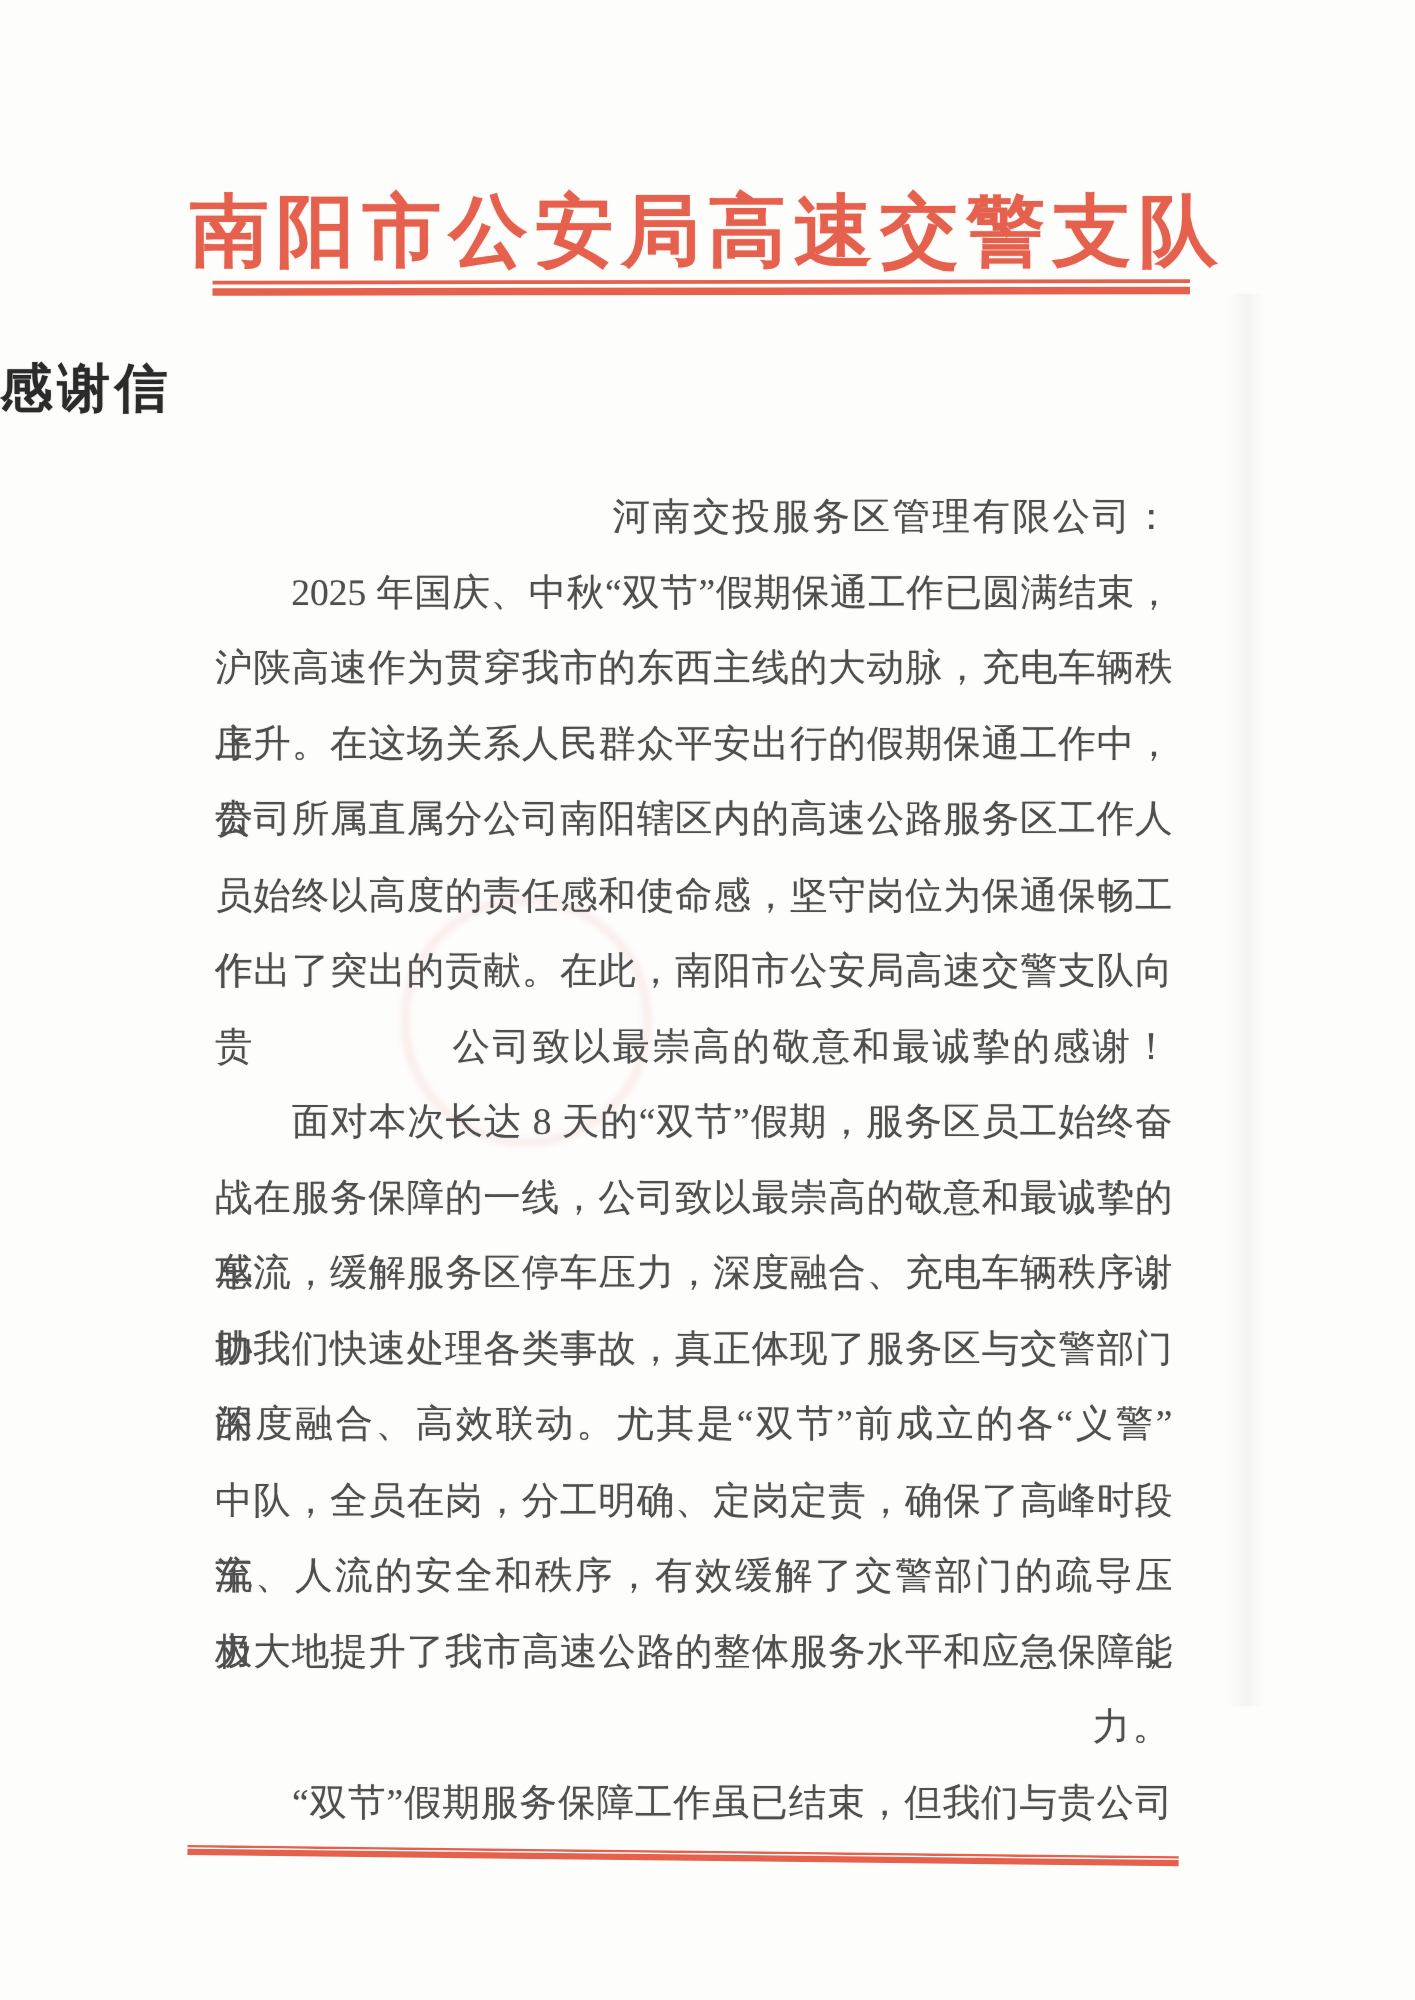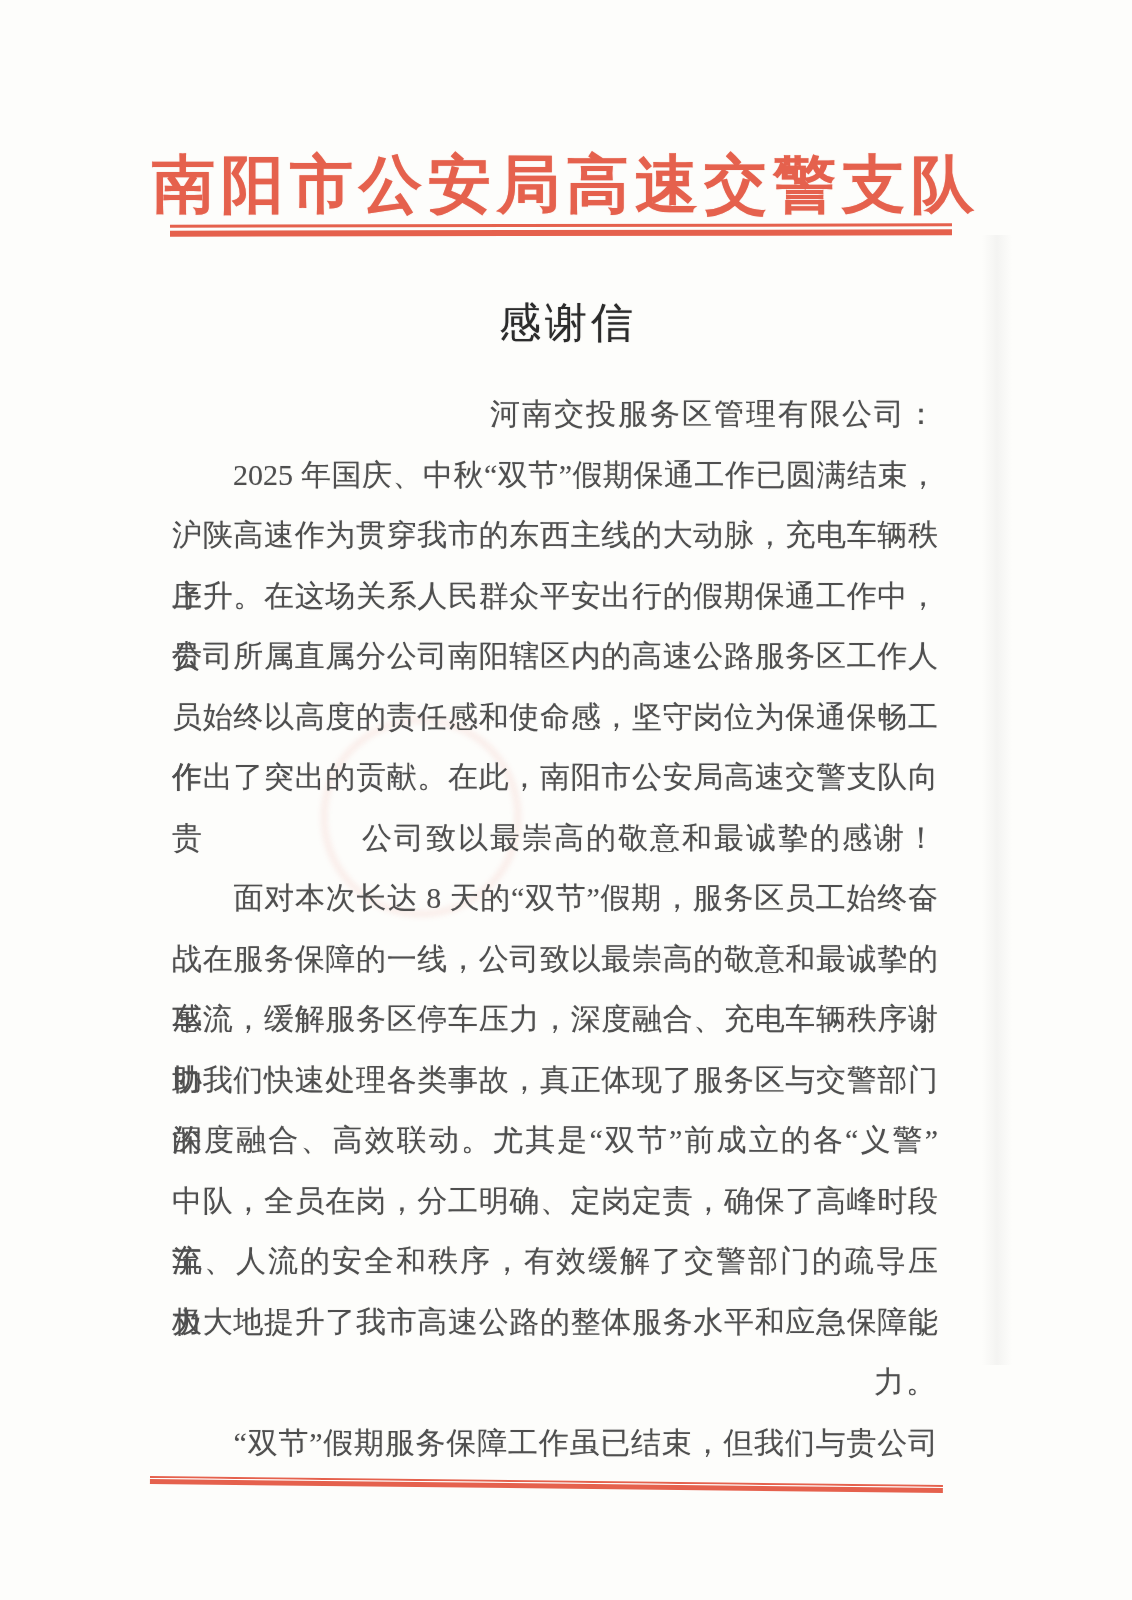--- a/index.html
+++ b/index.html
@@ -31,23 +31,23 @@
   .rule-double{
     position:absolute;top:224px;left:170px;width:782px;
     transform:rotate(-0.1deg);
   }
   .rule-thin{height:3px;background:var(--accent-red);}
   .rule-gap{height:3px;background:transparent;}
   .rule-thick{height:6px;background:var(--accent-red);}
   
   .doc-title{
     position:absolute;top:283px;left:0;width:1112px;
-    margin:12px;
-    text-align:center;
-    font-size:42px;font-weight:400;
+    margin:0;
+    text-align:left;
+    font-size:42px;font-weight:700;
     letter-spacing:4px;
     color:var(--title-black);
     text-shadow:0 0 1px rgba(40,40,40,.5);
   }
   
   .stamp-bleed{
     position:absolute;left:322px;top:718px;
     width:190px;height:190px;
     border-radius:50%;
     border:4px solid rgba(226,115,104,0.30);

